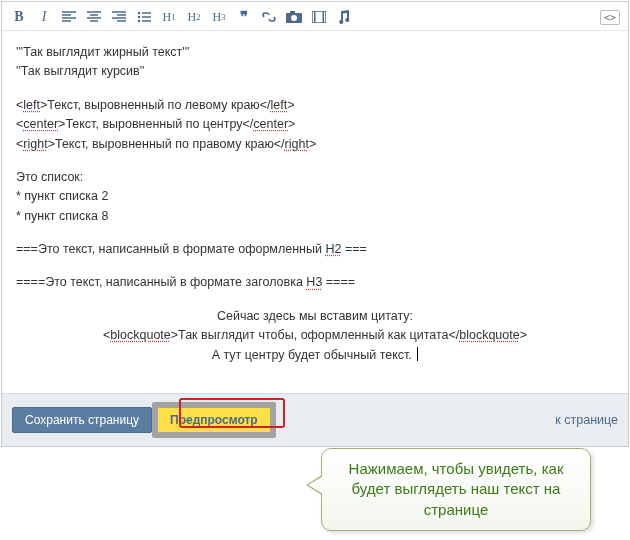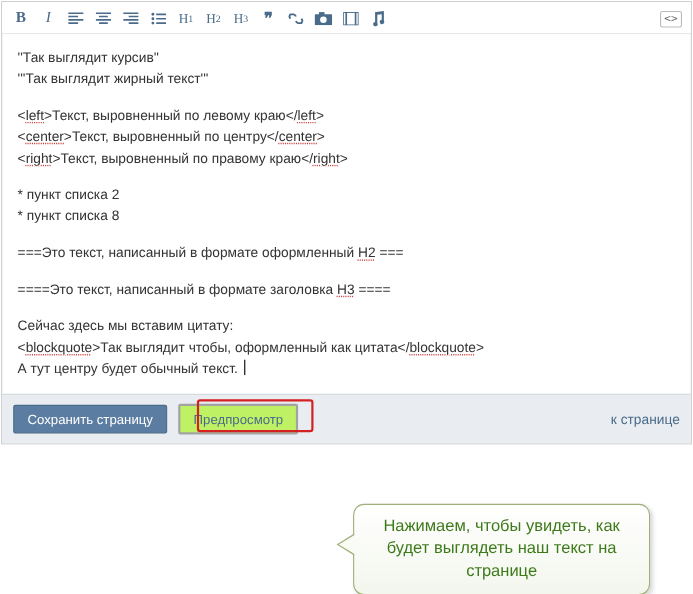--- a/index.html
+++ b/index.html
@@ -67,59 +67,59 @@
     background: #000;
     vertical-align: -2px;
     margin-left: 2px;
   }
   .footer {
     background: #e9edf1;
     border-top: 1px solid #d4d9de;
     padding: 8px 10px;
     display: flex;
     align-items: center;
-    gap: 10px;
     position: relative;
   }
   .btn {
     display: inline-block;
     padding: 5px 12px;
     font-size: 12px;
     border-radius: 2px;
     cursor: pointer;
   }
   .btn-save {
     background: #5b7da1;
     color: #fff;
     border: 1px solid #4a6b8a;
   }
   .btn-prev {
-    background: #bef264;
+    background: #fde047;
     color: #4a6b8a;
-    border: 2px solid #a3a3a3;
+    border: 6px solid #a3a3a3;
+    font-weight: bold;
   }
   .highlight {
     position: absolute;
     border: 2px solid #d42020;
     border-radius: 3px;
     left: 177px;
     top: 4px;
     width: 106px;
     height: 30px;
     pointer-events: none;
   }
   .back {
     margin-left: auto;
     color: #4a6b8a;
     cursor: pointer;
   }
   .callout {
     position: absolute;
     left: 321px;
-    top: 458px;
+    top: 448px;
     width: 270px;
     background: linear-gradient(#ffffff, #f3f6ed);
     border: 1px solid #9fb07a;
     border-radius: 10px;
     padding: 10px 14px;
     color: #3d7a1a;
     font-size: 15px;
     text-align: center;
     line-height: 1.35;
     box-shadow: 2px 2px 4px rgba(0,0,0,0.15);
@@ -236,39 +236,40 @@
       <svg width="12" height="14">
           <path d="M4 1 L11 0 V9 A2 2 0 1 1 9 8 V3 L5 3.5 V11 A2 2 0 1 1 3 10 V1 Z" fill="#4a6b8a"></path>
         </svg>
     </span>
     <span class="spacer"></span>
     <span class="srcbtn">&lt;&gt;</span>
   </div>
 
   <div class="editor">
     <div class="blk">
+      <p>'''Так выглядит жирный текст'''</p>
       <p>''Так выглядит курсив''</p>
-      <p>'''Так выглядит жирный текст'''</p>
     </div>
     <div class="blk">
       <p><span>&lt;</span><span class="sq">left</span><span>&gt;</span><span>Текст, выровненный по левому краю</span><span>&lt;/</span><span class="sq">left</span><span>&gt;</span></p>
       <p><span>&lt;</span><span class="sq">center</span><span>&gt;</span><span>Текст, выровненный по центру</span><span>&lt;/</span><span class="sq">center</span><span>&gt;</span></p>
       <p><span>&lt;</span><span class="sq">right</span><span>&gt;</span><span>Текст, выровненный по правому краю</span><span>&lt;/</span><span class="sq">right</span><span>&gt;</span></p>
     </div>
     <div class="blk">
+      <p>Это список:</p>
       <p>* пункт списка 2</p>
       <p>* пункт списка 8</p>
     </div>
     <div class="blk">
       <p><span>===Это текст, написанный в формате оформленный </span><span class="sq">H2</span><span> ===</span></p>
     </div>
     <div class="blk">
       <p><span>====Это текст, написанный в формате заголовка </span><span class="sq">H3</span><span> ====</span></p>
     </div>
-    <div class="blk" style="margin-bottom:4px;">
+    <div class="blk" style="margin-bottom:20px;text-align:center;">
       <p>Сейчас здесь мы вставим цитату:</p>
       <p><span>&lt;</span><span class="sq">blockquote</span><span>&gt;</span><span>Так выглядит чтобы, оформленный как цитата</span><span>&lt;/</span><span class="sq">blockquote</span><span>&gt;</span></p>
       <p><span>А тут центру будет обычный текст. </span><span class="cursor"></span></p>
     </div>
   </div>
 
   <div class="footer">
     <span class="btn btn-save">Сохранить страницу</span>
     <span class="btn btn-prev">Предпросмотр</span>
     <span class="highlight"></span>

